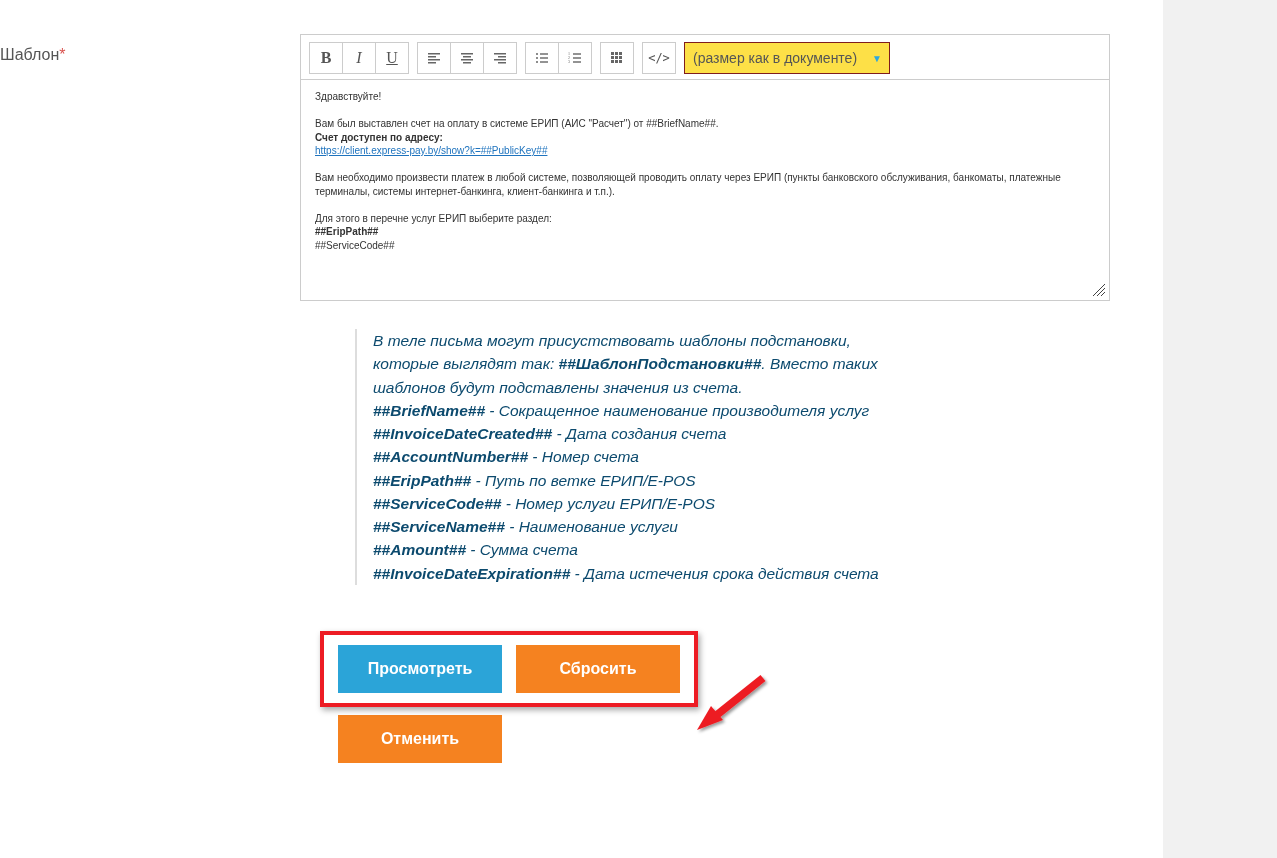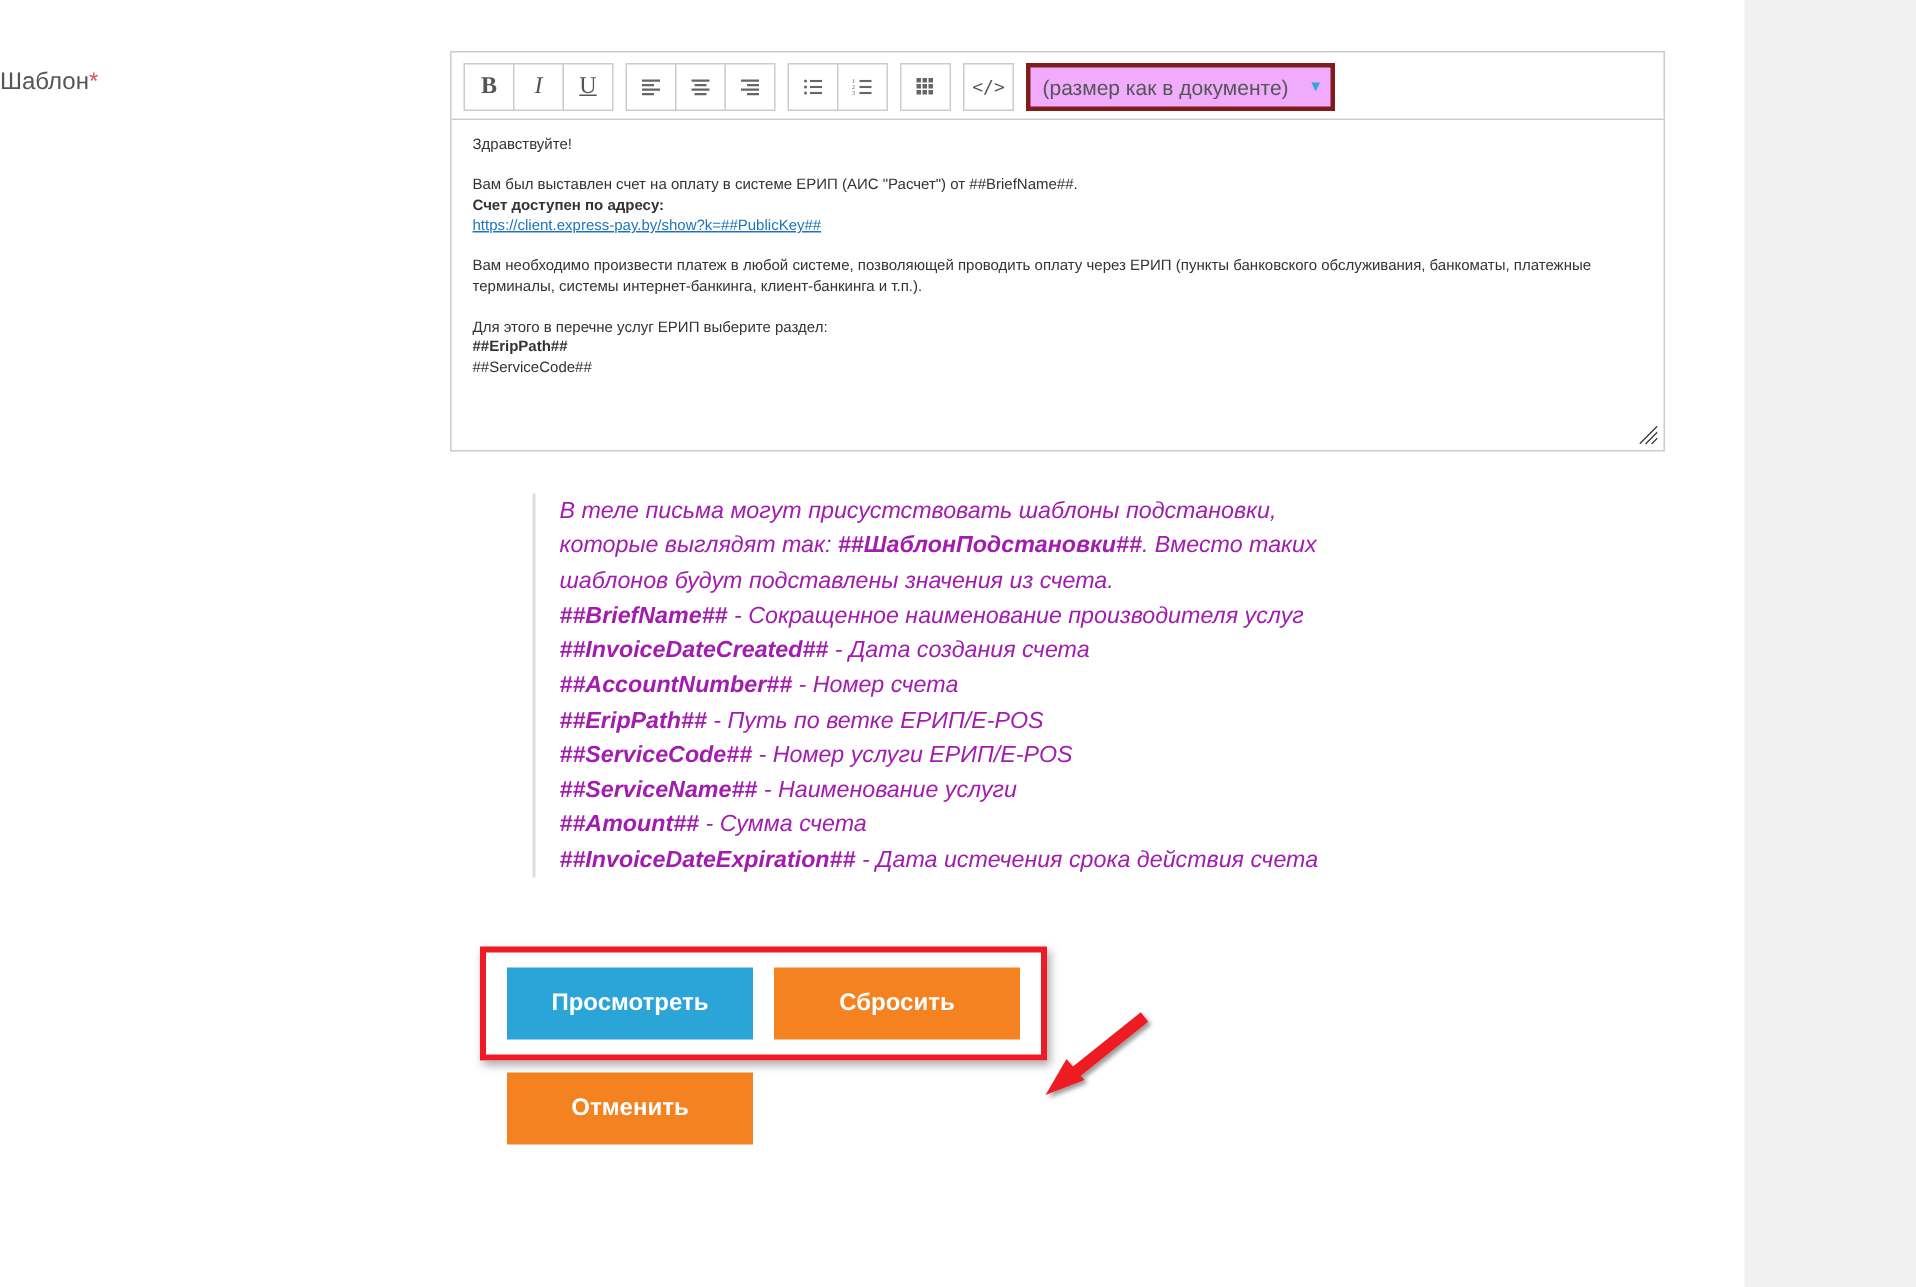--- a/index.html
+++ b/index.html
@@ -58,27 +58,27 @@
   display: inline-flex;
   align-items: center;
   justify-content: center;
   font-family: "Times New Roman", serif;
   font-size: 16px;
   color: #555;
   cursor: pointer;
 }
 .btn-group .tb-btn + .tb-btn { margin-left: -1px; }
 .tb-select {
-  border: 3px solid #7f1d1d;
+  border: 1px solid #7f1d1d;
   height: 32px;
   padding: 0 28px 0 8px;
   font-size: 14px;
   color: #555;
   appearance: none;
-  background: #f0abfc;
+  background: #fde047;
   width: 206px;
   position: relative;
 }
 .select-wrap { position: relative; }
 .select-arrow {
   position: absolute;
   right: 8px;
   top: 50%;
   transform: translateY(-50%);
   color: #2da7df;
@@ -105,21 +105,21 @@
   bottom: 4px;
   width: 12px;
   height: 12px;
 }
 .help-block {
   margin-left: 355px;
   margin-top: 28px;
   border-left: 2px solid #ddd;
   padding-left: 16px;
   font-style: italic;
-  color: #a21caf;
+  color: #0c4a6e;
   font-size: 15.5px;
   line-height: 1.5;
   width: 760px;
 }
 .help-block strong { font-weight: bold; }
 .button-rows {
   margin-left: 320px;
   margin-top: 46px;
   position: relative;
 }

